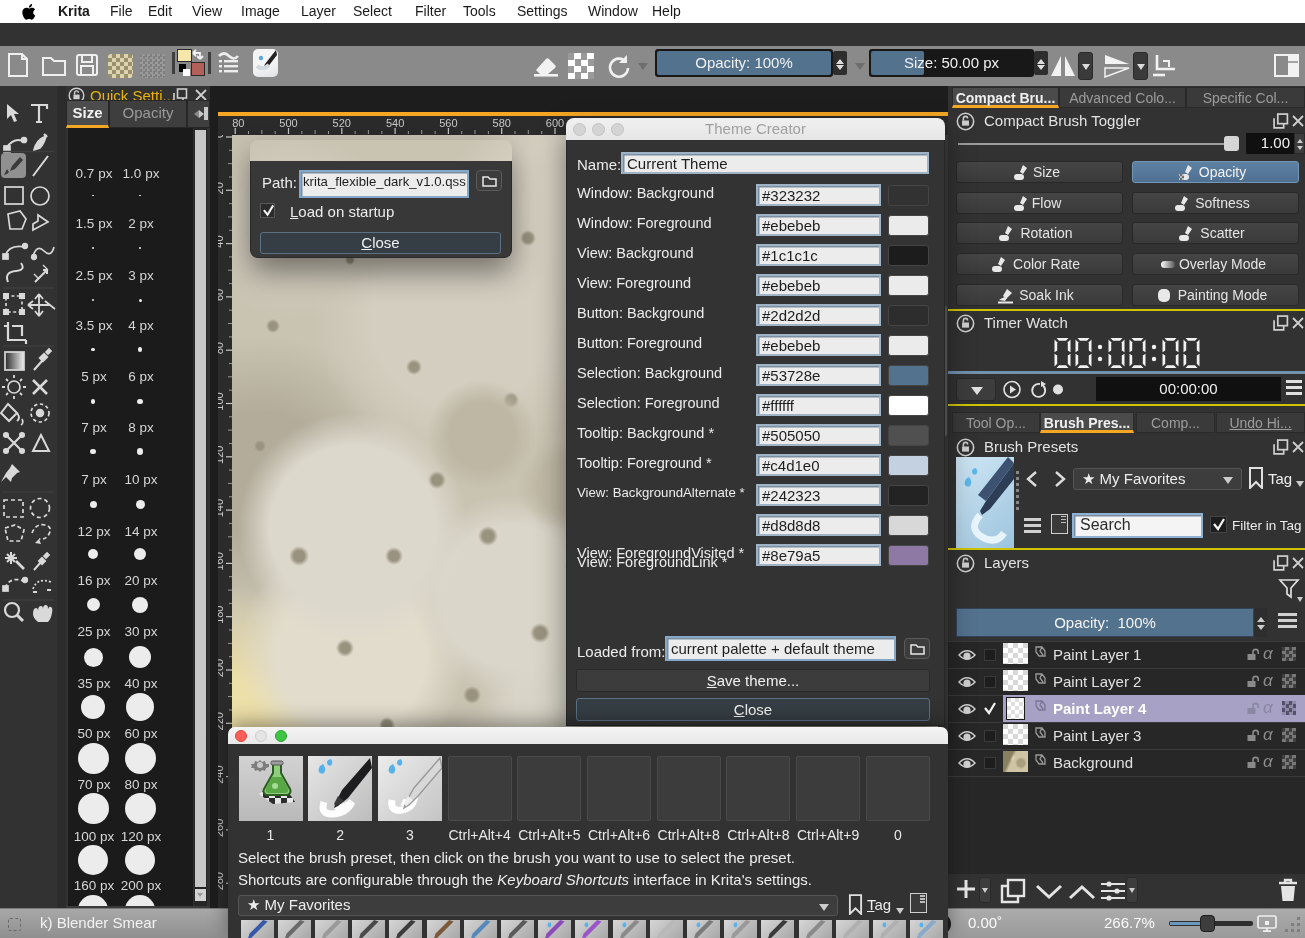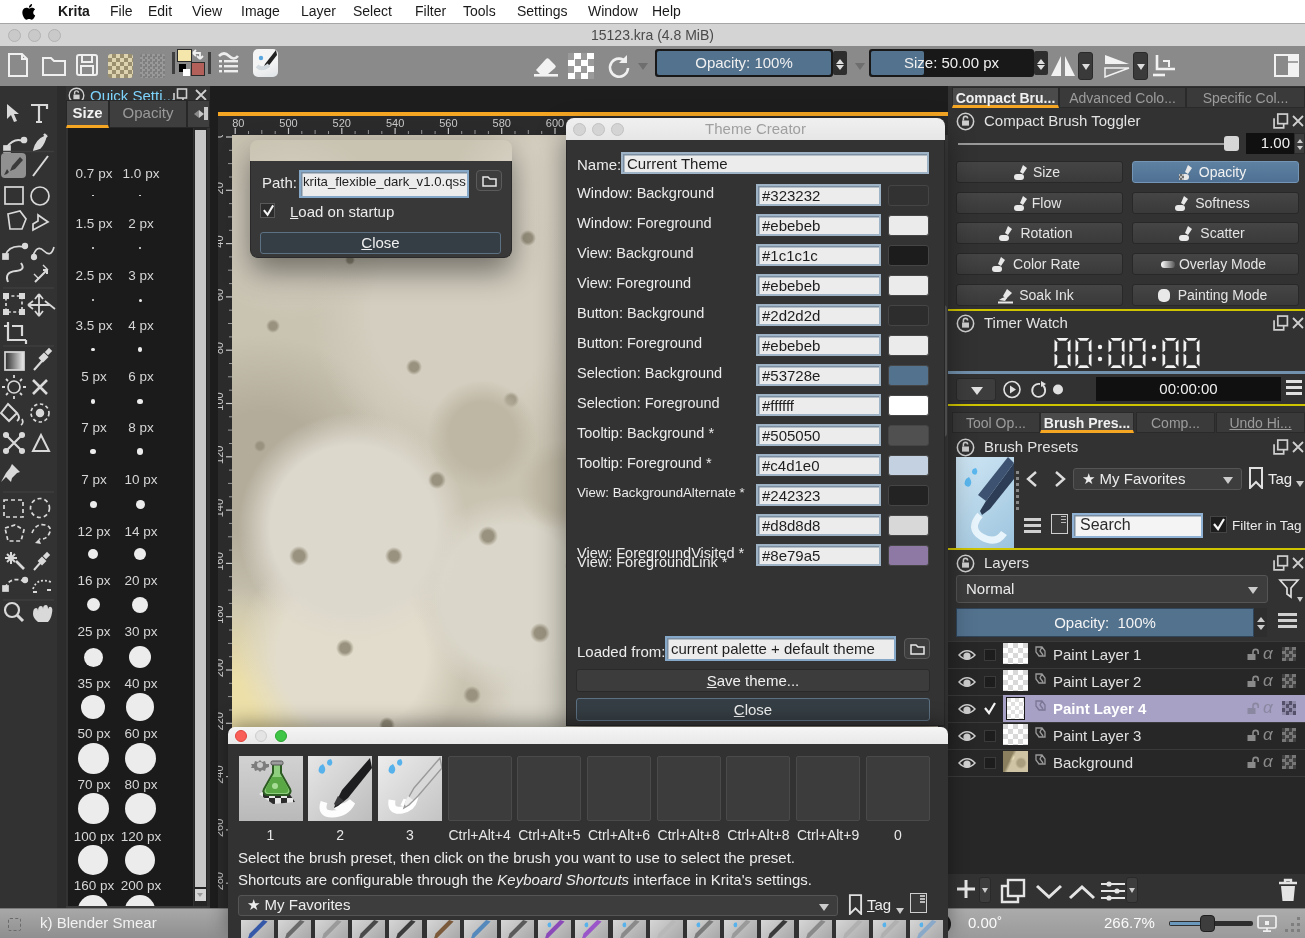--- a/index.html
+++ b/index.html
@@ -73,26 +73,20 @@
     <span style="left:241px;">Image</span>
     <span style="left:301px;">Layer</span>
     <span style="left:353px;">Select</span>
     <span style="left:415px;">Filter</span>
     <span style="left:463px;">Tools</span>
     <span style="left:517px;">Settings</span>
     <span style="left:588px;">Window</span>
     <span style="left:652px;">Help</span>
   </div>
 
-  <div id="titlebar" class="abs">
-    <div class="circ" style="left:8px;"></div>
-    <div class="circ" style="left:28px;"></div>
-    <div class="circ" style="left:48px;"></div>
-    <div class="ttl">15123.kra (4.8 MiB)</div>
-  </div>
 
   <div id="toolbar" class="abs">
     <svg class="abs" style="left:0;top:0;" width="290" height="40" viewBox="0 0 290 40">
 
       <path d="M9 8 h13 l5 5 v17 h-18 z M22 8 v5 h5" fill="none" stroke="#f0f0f0" stroke-width="2"></path>
 
       <path d="M43 12 h8 l3 3 h11 v14 h-22 z" fill="none" stroke="#f0f0f0" stroke-width="2"></path>
 
       <rect x="77" y="9" width="20" height="20" rx="2" fill="none" stroke="#f0f0f0" stroke-width="2"></rect>
       <rect x="82" y="9" width="10" height="7" fill="none" stroke="#f0f0f0" stroke-width="2"></rect>
@@ -298,21 +292,21 @@
   </div>
 
   <div id="quickdock" class="abs">
     <div class="abs" style="left:0;top:0;width:9px;height:822px;background:#2c2c2c;"></div>
     <div class="abs" style="left:9px;top:0;width:144px;height:14px;background:#323232;"></div>
     <svg class="abs" style="left:11px;top:1px;" width="17" height="17" viewBox="0 0 17 17">
       <circle cx="8.5" cy="8.5" r="7.3" fill="none" stroke="#cfcfcf" stroke-width="1.4"></circle>
       <rect x="5.4" y="7.6" width="6.2" height="4.6" fill="#cfcfcf"></rect>
       <path d="M6.6 7.6 v-1.8 a1.9 1.9 0 0 1 3.8 0" fill="none" stroke="#cfcfcf" stroke-width="1.4"></path>
     </svg>
-    <div class="abs" style="left:33px;top:1px;font-size:15px;color:#7dd3fc;">Quick Setti...</div>
+    <div class="abs" style="left:33px;top:1px;font-size:15px;color:#eab308;">Quick Setti...</div>
     <svg class="abs" style="left:116px;top:2px;" width="15" height="15" viewBox="0 0 15 15">
       <rect x="4.5" y="1" width="9" height="9" fill="none" stroke="#cfcfcf" stroke-width="1.6"></rect>
       <path d="M1 5 v9 h9 v-4" fill="none" stroke="#cfcfcf" stroke-width="1.6"></path>
     </svg>
     <svg class="abs" style="left:137px;top:2px;" width="14" height="14" viewBox="0 0 14 14">
       <path d="M2 2 L12 12 M12 2 L2 12" stroke="#cfcfcf" stroke-width="1.8"></path>
     </svg>
     <div class="abs" style="left:9px;top:14px;width:144px;height:28px;background:#323232;">
       <div class="abs" style="left:0;top:0;width:43px;height:28px;background:#4c4c4c;border:1px solid #272727;
         border-bottom:3px solid #f5a623;color:#f2f2f2;font-weight:bold;font-size:15px;text-align:center;padding-top:3px;">Size</div>
@@ -847,23 +841,20 @@
       <path d="M6.6 7.6 v-1.8 a1.9 1.9 0 0 1 3.8 0" fill="none" stroke="#cfcfcf" stroke-width="1.4"></path>
     </svg>
     <div class="abs" style="left:36px;top:468px;font-size:15px;color:#e2e2e2;">Layers</div>
     <svg class="abs" style="left:325px;top:469px;" width="16" height="16" viewBox="0 0 15 15">
       <rect x="4.5" y="1" width="9" height="9" fill="none" stroke="#cfcfcf" stroke-width="1.6"></rect>
       <path d="M1 5 v9 h9 v-4" fill="none" stroke="#cfcfcf" stroke-width="1.6"></path>
     </svg>
     <svg class="abs" style="left:343px;top:470px;" width="14" height="14" viewBox="0 0 14 14">
       <path d="M2 2 L12 12 M12 2 L2 12" stroke="#cfcfcf" stroke-width="1.8"></path>
     </svg>
-    <div class="abs" style="left:8px;top:489px;width:312px;height:28px;background:#3d3d3d;border:1px solid #555;border-radius:3px;color:#ececec;font-size:15px;padding:4px 0 0 9px;">Normal
-      <div class="abs" style="right:9px;top:11px;width:0;height:0;border:5px solid transparent;border-top:7px solid #ccc;"></div>
-    </div>
     <svg class="abs" style="left:330px;top:492px;" width="22" height="22" viewBox="0 0 22 22">
       <path d="M2 2 h18 l-7 8 v9 l-4 -3 v-6 z" fill="none" stroke="#e0e0e0" stroke-width="1.7"></path>
     </svg>
     <div class="abs" style="left:349px;top:511px;width:0;height:0;border:3.5px solid transparent;border-top:5px solid #ccc;"></div>
     <div class="abs" style="left:8px;top:522px;width:298px;height:29px;background:#53728e;border:1px solid #30445a;color:#f4f4f4;font-size:15px;text-align:center;padding-top:5px;">Opacity:&nbsp; 100%</div>
     <div class="abs" style="left:306px;top:522px;width:13px;height:29px;background:#2e2e2e;">
       <div class="abs" style="left:2.5px;top:5px;width:0;height:0;border:4px solid transparent;border-bottom:5px solid #ccc;"></div>
       <div class="abs" style="left:2.5px;top:17px;width:0;height:0;border:4px solid transparent;border-top:5px solid #ccc;"></div>
     </div>
     <div class="abs" style="left:330px;top:527px;width:19px;height:3px;background:#d0d0d0;box-shadow:0 6px 0 #d0d0d0, 0 12px 0 #d0d0d0;"></div>

